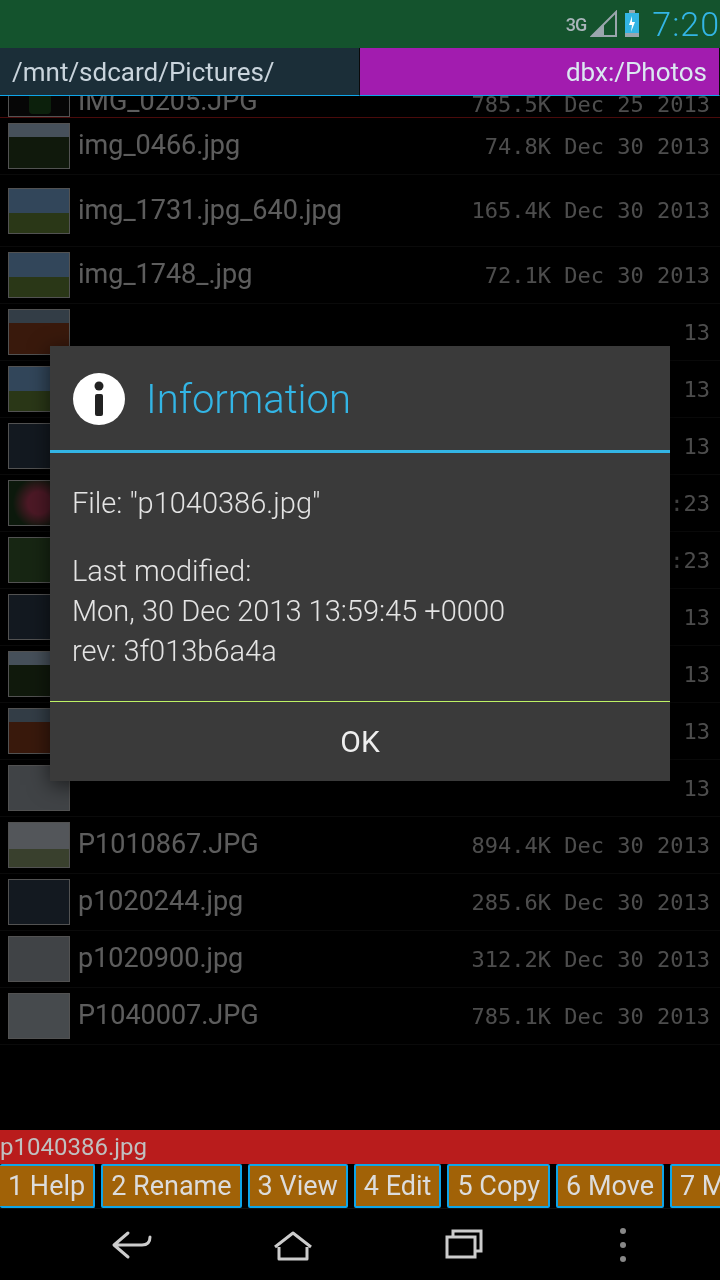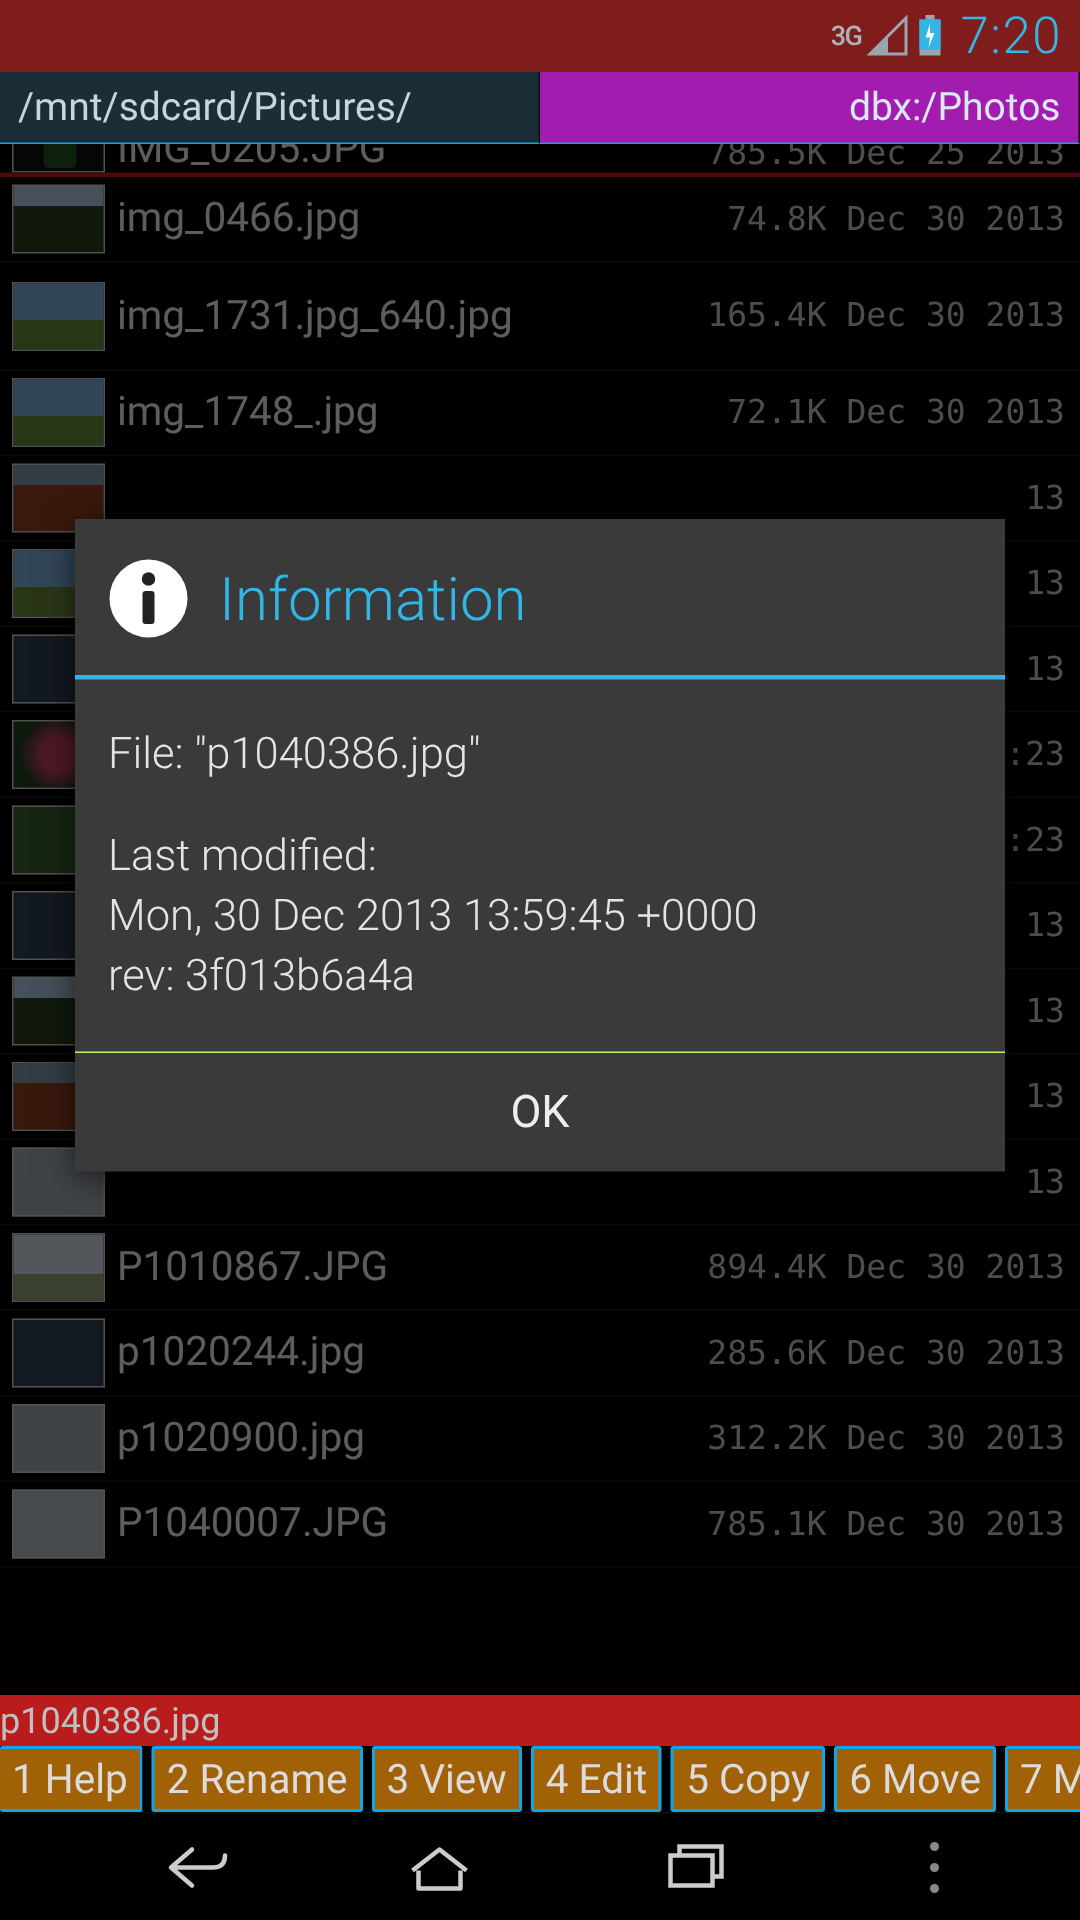--- a/index.html
+++ b/index.html
@@ -1,25 +1,24 @@
 <!DOCTYPE html>
 <html><head>
 <meta charset="utf-8">
 <style>
   * { margin: 0; padding: 0; box-sizing: border-box; }
   html, body { width: 720px; height: 1280px; background: #000; font-family: Roboto, "Helvetica Neue", Arial, sans-serif; overflow: hidden; }
 
   
   .status-bar {
     height: 48px;
-    background: #7f1d1d;
+    background: #14532d;
     display: flex;
     justify-content: flex-end;
     align-items: center;
-    padding-right: 12px;
     gap: 6px;
   }
   .status-bar .sig3g { color: #aab5bb; font-size: 18px; font-weight: 500; letter-spacing: -1px; margin-right: -2px;}
   .status-bar svg { display:block; }
   .status-bar .time { color: #33b5e5; font-size: 34px; font-weight: 300; margin-left: 6px; letter-spacing: 1px; }
 
   
   .path-tabs {
     display: flex;
     height: 48px;
@@ -52,21 +51,21 @@
     display: flex;
     align-items: center;
     height: 57px;
     border-bottom: 1px solid #1a1a1a;
   }
   .file-row.tall { height: 72px; }
   .file-row.first-partial {
     height: 22px;
     overflow: hidden;
     align-items: flex-end;
-    border-bottom: 3px solid #b91c1c;
+    border-bottom: 1px solid #b91c1c;
   }
   .thumb {
     width: 62px;
     height: 46px;
     margin: 0 8px;
     flex-shrink: 0;
     border: 1px solid #ccc;
     background: linear-gradient(to bottom, #4a7aa0 40%, #3d6020 40%);
   }
   .thumb.sky { background: linear-gradient(to bottom, #7eb0e0 55%, #6a8a3a 55%); }

